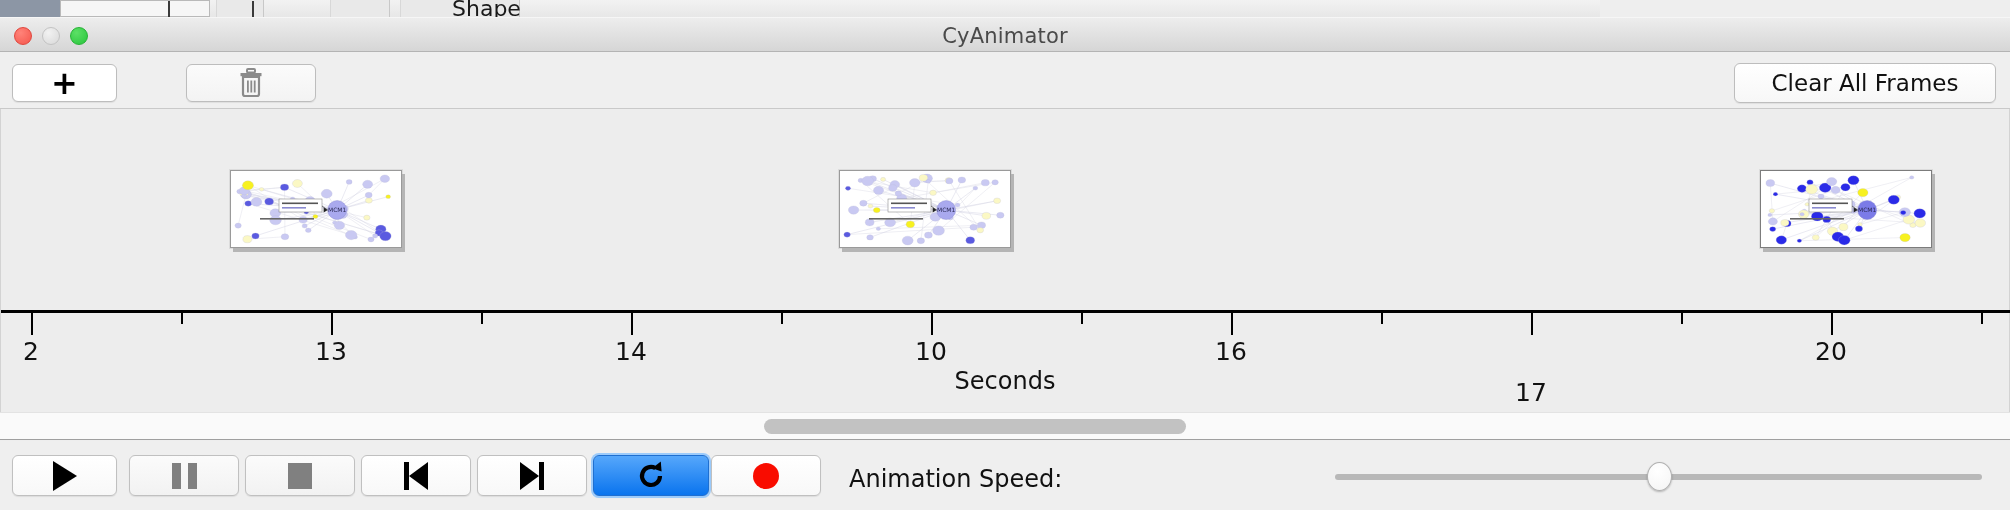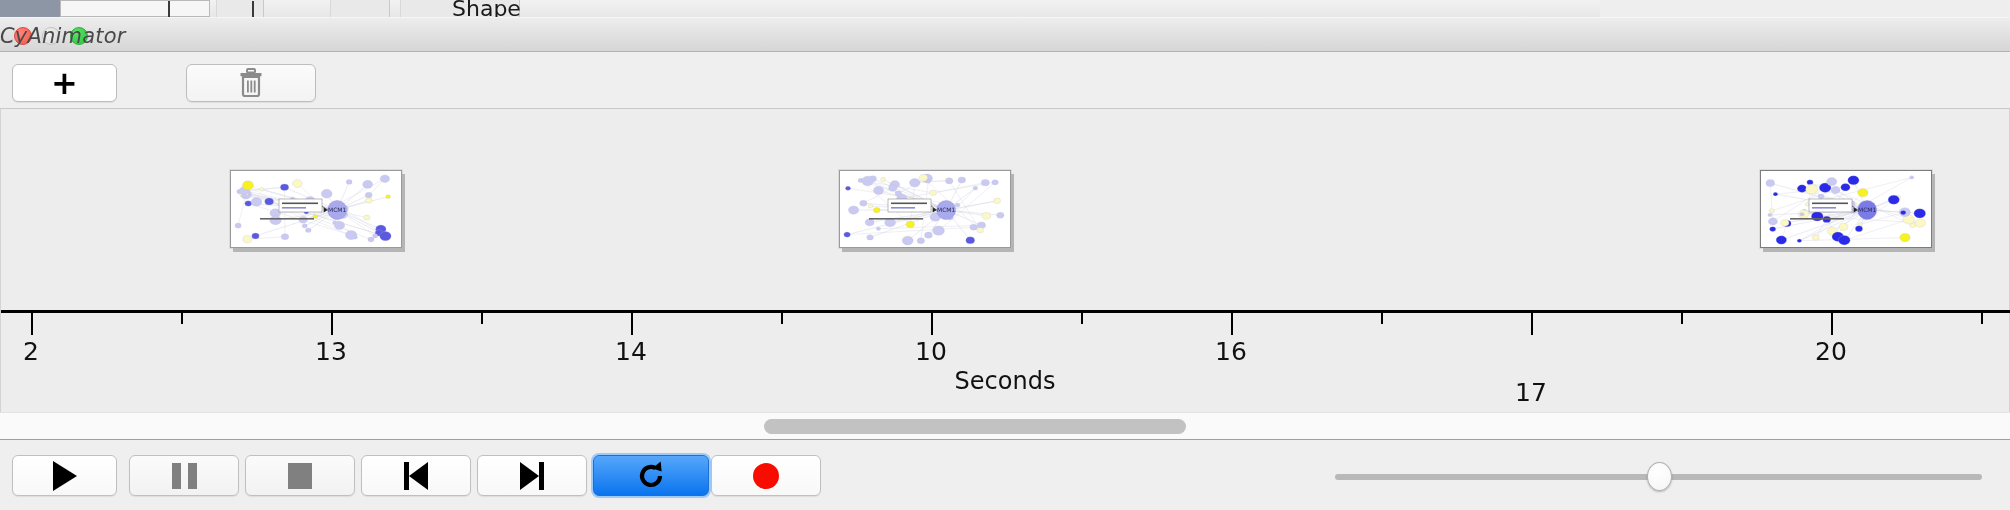--- a/index.html
+++ b/index.html
@@ -20,22 +20,22 @@
   .bg-shape-label { position: absolute; left: 452px; top: -4px; font-size: 22px; color: #1a1a1a;
     font-family: "DejaVu Sans", "Liberation Sans", sans-serif; }
   .bg-tick { position:absolute; top:1px; width:2px; height:16px; background:#3a3a3a; }
   .bg-tri { position:absolute; width:0; height:0; border-left:8px solid transparent;
     border-right:8px solid transparent; border-top:9px solid #9a9a9a; top:0; }
 
   
   .titlebar { position: absolute; left: 0; top: 17px; width: 2010px; height: 35px;
     background: linear-gradient(#ededed, #d6d6d6);
     border-bottom: 1px solid #b4b4b4; border-top: 1px solid #f6f6f6; }
-  .title-text { position: absolute; width: 100%; top: 6px;
-    font-size: 21px; color: #4a4a4a; letter-spacing: .2px; font-style: italic; }
+  .title-text { position: absolute; width: 100%; text-align: center; top: 6px;
+    font-size: 21px; color: #4a4a4a; letter-spacing: .2px; }
   .traffic { position: absolute; left: 14px; top: 9px; display: flex; gap: 10px; }
   .light { width: 18px; height: 18px; border-radius: 50%; }
   .l-red { background: radial-gradient(circle at 35% 30%, #ff8379, #f4564c); border: 1px solid #e0453c; }
   .l-yel { background: radial-gradient(circle at 35% 30%, #f2f2f2, #d8d8d8); border: 1px solid #c3c3c3; }
   .l-grn { background: radial-gradient(circle at 35% 30%, #5ce066, #28c53c); border: 1px solid #25b234; }
 
   
   .toolbar { position: absolute; left: 0; top: 52px; width: 2010px; height: 57px;
     background: #efefef; border-bottom: 1px solid #c9c9c9; }
   .btn { position: absolute; border-radius: 6px; border: 1px solid #bdbdbd;
@@ -131,20 +131,23 @@
     </div>
     <div class="btn btn-del">
       <svg width="26" height="30" viewBox="0 0 26 30">
         <rect x="9" y="1" width="8" height="3.4" rx="1" fill="none" stroke="#8b8b8b" stroke-width="2"></rect>
         <rect x="2.5" y="5" width="21" height="3.2" fill="#8b8b8b"></rect>
         <path d="M5 9 h16 v17 a2 2 0 0 1 -2 2 h-12 a2 2 0 0 1 -2 -2 z" fill="none" stroke="#8b8b8b" stroke-width="2.2"></path>
         <rect x="9" y="12.5" width="1.8" height="12" fill="#8b8b8b"></rect>
         <rect x="12.4" y="12.5" width="1.8" height="12" fill="#8b8b8b"></rect>
         <rect x="15.8" y="12.5" width="1.8" height="12" fill="#8b8b8b"></rect>
       </svg>
+    </div>
+    <div class="btn btn-clear">
+      <span>Clear All Frames</span>
     </div>
   </div>
 
   <div class="timeline">
     <div id="frames-layer">
         <div class="frame" style="left: 229px;">
           <svg class="net" viewBox="0 0 168 74" width="168" height="74">
             <line x1="5.118428619633629" y1="52.586588792776034" x2="12.994223160666518" y2="21.603553362937436" stroke="#d6d6e4" stroke-width="0.4"></line>
             <line x1="42.29040751666315" y1="40.05297745952987" x2="110.74341656162562" y2="35.83677999667673" stroke="#d6d6e4" stroke-width="0.4"></line>
             <line x1="36.15343657655336" y1="28.536837797861935" x2="152.4228660331214" y2="63.121812788360664" stroke="#d6d6e4" stroke-width="0.4"></line>
@@ -522,18 +525,19 @@
       <svg width="32" height="32" viewBox="0 0 32 32">
         <path d="M25 16a9 9 0 1 1-4.6-7.85" fill="none" stroke="#000" stroke-width="4.2" stroke-linecap="butt"></path>
         <polygon points="25.8,1.6 26.6,11.4 17.2,8.2" fill="#000"></polygon>
       </svg>
     </div>
 
     <div class="pbtn" style="left:711px;width:110px;">
       <span class="rec-dot"></span>
     </div>
 
+    <span class="speed-label" style="left:849px;">Animation Speed:</span>
 
     <div class="slider" id="speed-track" style="left:1335px;right:28px;"></div>
     <div class="sthumb" id="speed-thumb" style="left: 1646.5px;"></div>
   </div>
 
 </div>
 
 </body></html>

